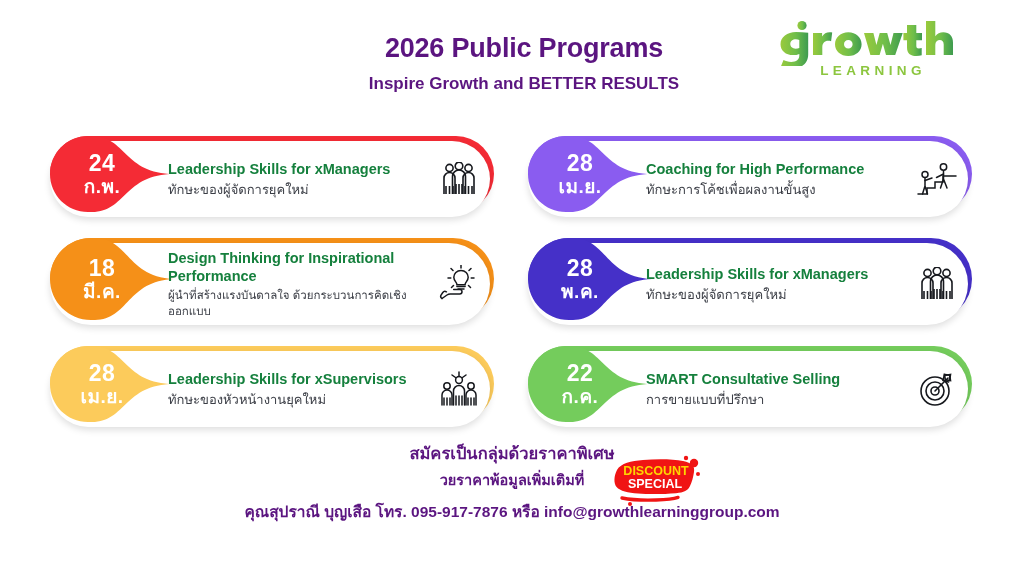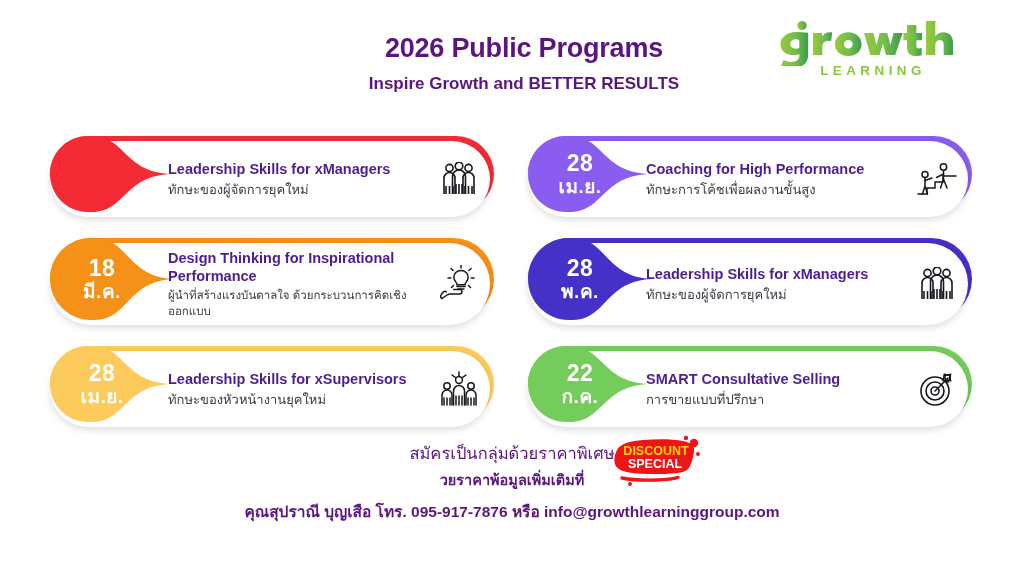--- a/index.html
+++ b/index.html
@@ -71,46 +71,46 @@
   }
   .date .d-day{font-size:23px;font-weight:bold;letter-spacing:0.5px;}
   .date .d-mon{font-size:19px;font-weight:bold;letter-spacing:0.5px;margin-top:1px;}
 
   .card-body{
     position:absolute;left:118px;top:5px;right:58px;bottom:-5px;
     z-index:4;
     display:flex;flex-direction:column;justify-content:center;
   }
   .c-title{
-    font-size:14.5px;font-weight:bold;color:#4c1d95;line-height:1.28;
+    font-size:14.5px;font-weight:bold;color:#15803d;line-height:1.28;
   }
   .c-sub{
     font-size:13px;color:#3A3D45;line-height:1.35;margin-top:2px;
   }
   .card-icon{
     position:absolute;right:12px;top:5px;bottom:-5px;width:46px;
     z-index:4;
     display:flex;align-items:center;justify-content:center;
   }
   .card-icon svg{display:block;}
 
   
   .footer{position:absolute;left:0;top:444px;width:1024px;text-align:center;}
   .f-line1{
-    font-size:16.5px;font-weight:normal;color:#5B1580;line-height:1.1;
+    font-size:16.5px;font-weight:bold;color:#5B1580;line-height:1.1;
     display:inline-block;position:relative;
   }
   .f-line2{
     font-size:14.5px;font-weight:bold;color:#5B1580;margin-top:10px;line-height:1.1;
   }
   .f-line3{
     font-size:15.5px;font-weight:bold;color:#5B1580;margin-top:14px;line-height:1.1;
   }
   .badge{
-    position:absolute;left:608px;top:434px;width:96px;height:54px;
+    position:absolute;left:608px;top:454px;width:96px;height:54px;
   }
   .badge svg{display:block;}
 </style>
 </head>
 <body>
 
 <div class="page">
 
   <div class="header">
     <div class="title">2026 Public Programs</div>
@@ -149,20 +149,24 @@
 
     <div class="col col-left">
 
       <div class="card">
         <div class="card-back" style="background:#F42B35"></div>
         <div class="card-front"></div>
         <div class="card-blob">
           <svg width="124" height="76" viewBox="0 0 124 76">
               <path d="M42 0H38C17 0 0 17 0 38s17 38 38 38h4c34 0 32-38 82-38-50 0-48-38-82-38z" fill="#F42B35"></path>
             </svg>
+        </div>
+        <div class="date">
+          <span class="d-day">24</span>
+          <span class="d-mon">ก.พ.</span>
         </div>
         <div class="card-body">
           <div class="c-title">Leadership Skills for xManagers</div>
           <div class="c-sub">ทักษะของผู้จัดการยุคใหม่</div>
         </div>
         <div class="card-icon">
           <svg width="38" height="34" viewBox="0 0 38 34" fill="none" stroke="#16181D" stroke-width="1.6">
             <circle cx="9.5" cy="6" r="3.6"></circle>
               <circle cx="19" cy="4" r="3.8"></circle>
               <circle cx="28.5" cy="6" r="3.6"></circle>

